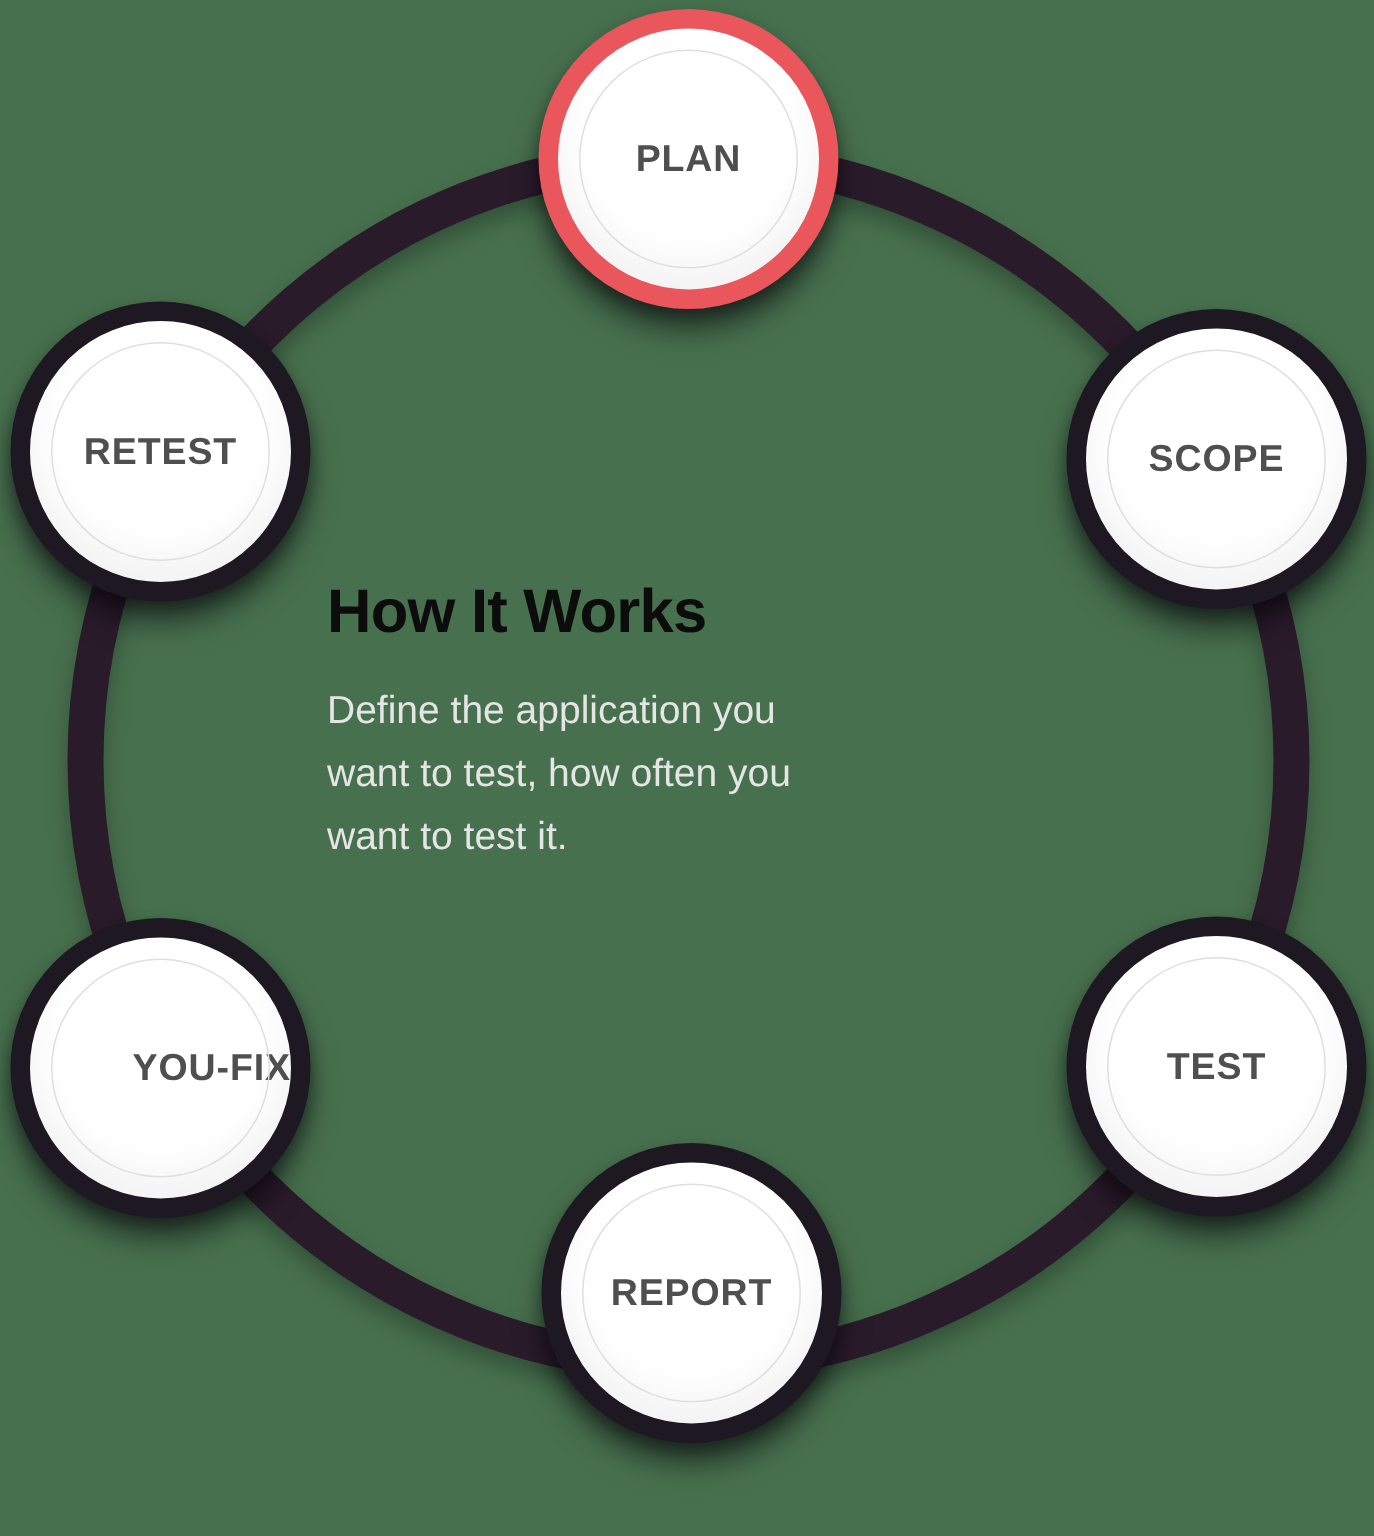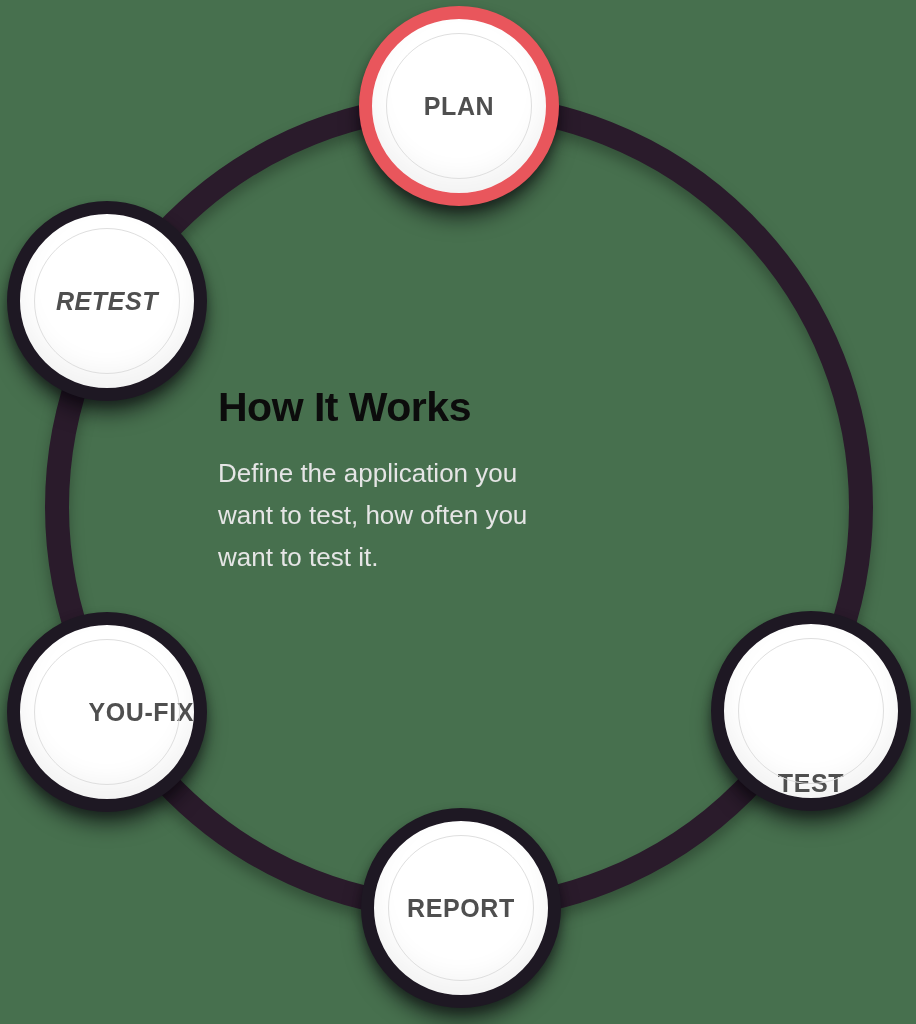--- a/index.html
+++ b/index.html
@@ -59,24 +59,24 @@
   .node.active { border-color: var(--accent-red); }
   .node-label {
     font-size: 25px;
     font-weight: 700;
     letter-spacing: 0.6px;
     color: var(--label-text);
     user-select: none;
   }
   .node-plan    { left: 359px; top: 6px;   }
   .node-scope   { left: 711px; top: 206px; }
-  .node-test    { left: 711px; top: 611px; align-items: flex-end; }
-  .node-report  { left: 361px; top: 808px; }
+  .node-test    { left: 711px; top: 611px; }
+  .node-report  { left: 361px; top: 762px; }
   .node-youfix  { left: 7px;   top: 612px; justify-content: flex-end; }
-  .node-retest  { left: 7px;   top: 201px; font-style: italic; }
+  .node-retest  { left: 7px;   top: 201px; }
   .center-text {
     position: absolute;
     top: 386px;
     left: 458px;
     transform: translateX(-50%);
     width: 480px;
     text-align: left;
   }
   .center-text h2 {
     font-size: 41px;
@@ -100,20 +100,23 @@
 <div class="stage">
 
   <svg class="ring-svg" viewBox="0 0 916 1024" aria-hidden="true">
     <circle class="ring-circle" cx="459" cy="507" r="402"></circle>
   </svg>
 
   <div class="node node-plan active">
     <span class="node-label">PLAN</span>
   </div>
 
+  <div class="node node-scope">
+    <span class="node-label">SCOPE</span>
+  </div>
 
   <div class="node node-test">
     <span class="node-label">TEST</span>
   </div>
 
   <div class="node node-report">
     <span class="node-label">REPORT</span>
   </div>
 
   <div class="node node-youfix">

